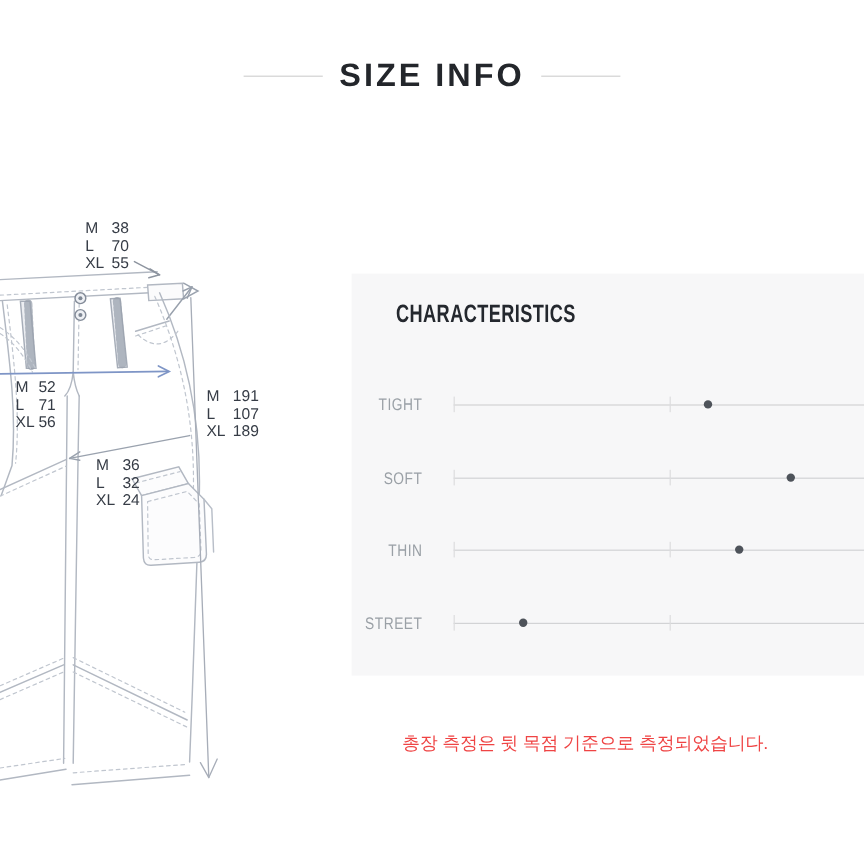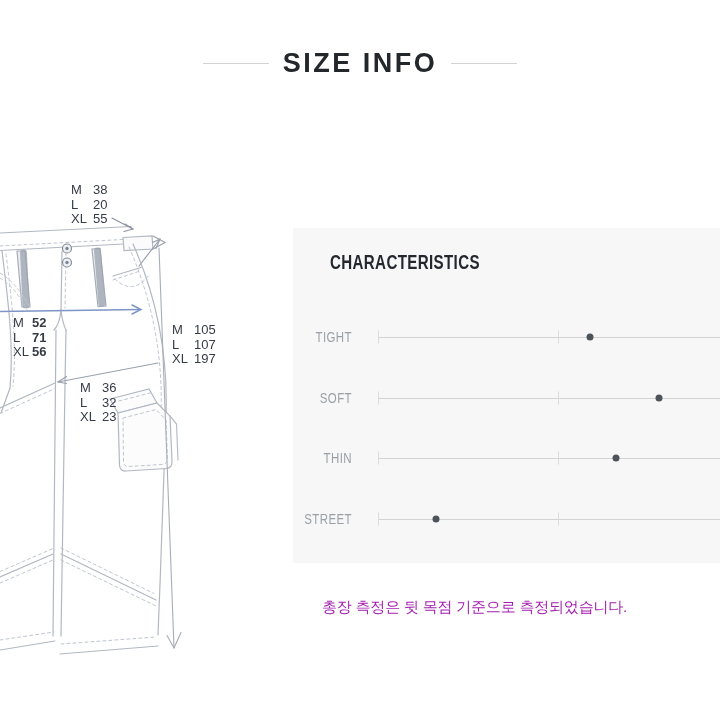--- a/index.html
+++ b/index.html
@@ -14,40 +14,40 @@
   .page-title{margin:0;font-size:27px;font-weight:700;letter-spacing:2.5px;color:#23262b;}
   
   .diagram{position:absolute;left:0;top:180px;width:250px;height:540px;}
   .diagram svg{position:absolute;left:0;top:0;}
   .m-block{position:absolute;font-size:13px;line-height:14.5px;color:#363c46;}
   .m-row{display:flex;}
   .m-size{display:inline-block;width:22px;}
   .m-val{display:inline-block;text-align:left;}
   .m-waist .m-val,.m-thigh .m-val{width:17px;}
   .m-hip .m-size{width:19px;}
-  .m-hip .m-val{width:17px;font-weight:bold;}
+  .m-hip .m-val{width:17px;}
   .m-length .m-val{width:26px;}
   
   .char-panel{position:absolute;left:293px;top:228px;width:427px;height:335px;background:#f7f7f8;text-decoration:underline;}
   .char-title{margin:0;position:absolute;left:37px;top:22px;font-size:21px;font-weight:700;
     color:#24282e;transform:scaleX(.72);transform-origin:0 50%;letter-spacing:.5px;white-space:nowrap;}
   .char-row{position:absolute;left:0;height:22px;}
   .char-label{position:absolute;left:0;top:50%;width:59px;text-align:right;
     transform:translateY(-50%) scaleX(.82);transform-origin:100% 50%;
     font-size:14px;color:#9aa0a6;letter-spacing:.5px;white-space:nowrap;}
   .track{position:absolute;left:85px;top:0;width:360px;height:22px;}
   .track .line{position:absolute;left:0;right:0;top:50%;height:1px;background:#d2d3d5;}
   .tick{position:absolute;top:50%;transform:translateY(-50%);width:1px;height:13px;background:#dcdcde;}
   .tick.start{left:0;}
   .tick.mid{left:50%;}
   .dot{position:absolute;top:50%;width:7px;height:7px;border-radius:50%;
     background:#4e535a;transform:translate(-50%,-50%);}
   
   .notes{position:absolute;left:322px;top:590px;width:398px;}
-  .notes p{margin:0;font-size:15px;line-height:34px;color:#a21caf;letter-spacing:-0.2px;}
+  .notes p{margin:13px;font-size:15px;line-height:34px;color:#ef4444;letter-spacing:-0.2px;}
 </style>
 </head>
 <body>
 
 <div class="page">
 
   <header class="title-wrap">
     <span class="rule"></span>
     <h1 class="page-title">SIZE INFO</h1>
     <span class="rule"></span>
@@ -129,21 +129,21 @@
       </g>
     </svg>
 
     <div class="m-block m-waist" style="left:71px;top:3px;">
       <div class="m-row">
           <span class="m-size">M</span>
           <span class="m-val">38</span>
         </div>
       <div class="m-row">
           <span class="m-size">L</span>
-          <span class="m-val">20</span>
+          <span class="m-val">70</span>
         </div>
       <div class="m-row">
           <span class="m-size">XL</span>
           <span class="m-val">55</span>
         </div>
     </div>
 
     <div class="m-block m-hip" style="left:13px;top:136px;">
       <div class="m-row">
           <span class="m-size">M</span>
@@ -163,36 +163,36 @@
       <div class="m-row">
           <span class="m-size">M</span>
           <span class="m-val">36</span>
         </div>
       <div class="m-row">
           <span class="m-size">L</span>
           <span class="m-val">32</span>
         </div>
       <div class="m-row">
           <span class="m-size">XL</span>
-          <span class="m-val">23</span>
+          <span class="m-val">24</span>
         </div>
     </div>
 
     <div class="m-block m-length" style="left:172px;top:143px;">
       <div class="m-row">
           <span class="m-size">M</span>
-          <span class="m-val">105</span>
+          <span class="m-val">191</span>
         </div>
       <div class="m-row">
           <span class="m-size">L</span>
           <span class="m-val">107</span>
         </div>
       <div class="m-row">
           <span class="m-size">XL</span>
-          <span class="m-val">197</span>
+          <span class="m-val">189</span>
         </div>
     </div>
   </div>
 
   <section class="char-panel">
     <h2 class="char-title">CHARACTERISTICS</h2>
 
     <div class="char-row" style="top:98px;">
       <span class="char-label">TIGHT</span>
       <div class="track">

